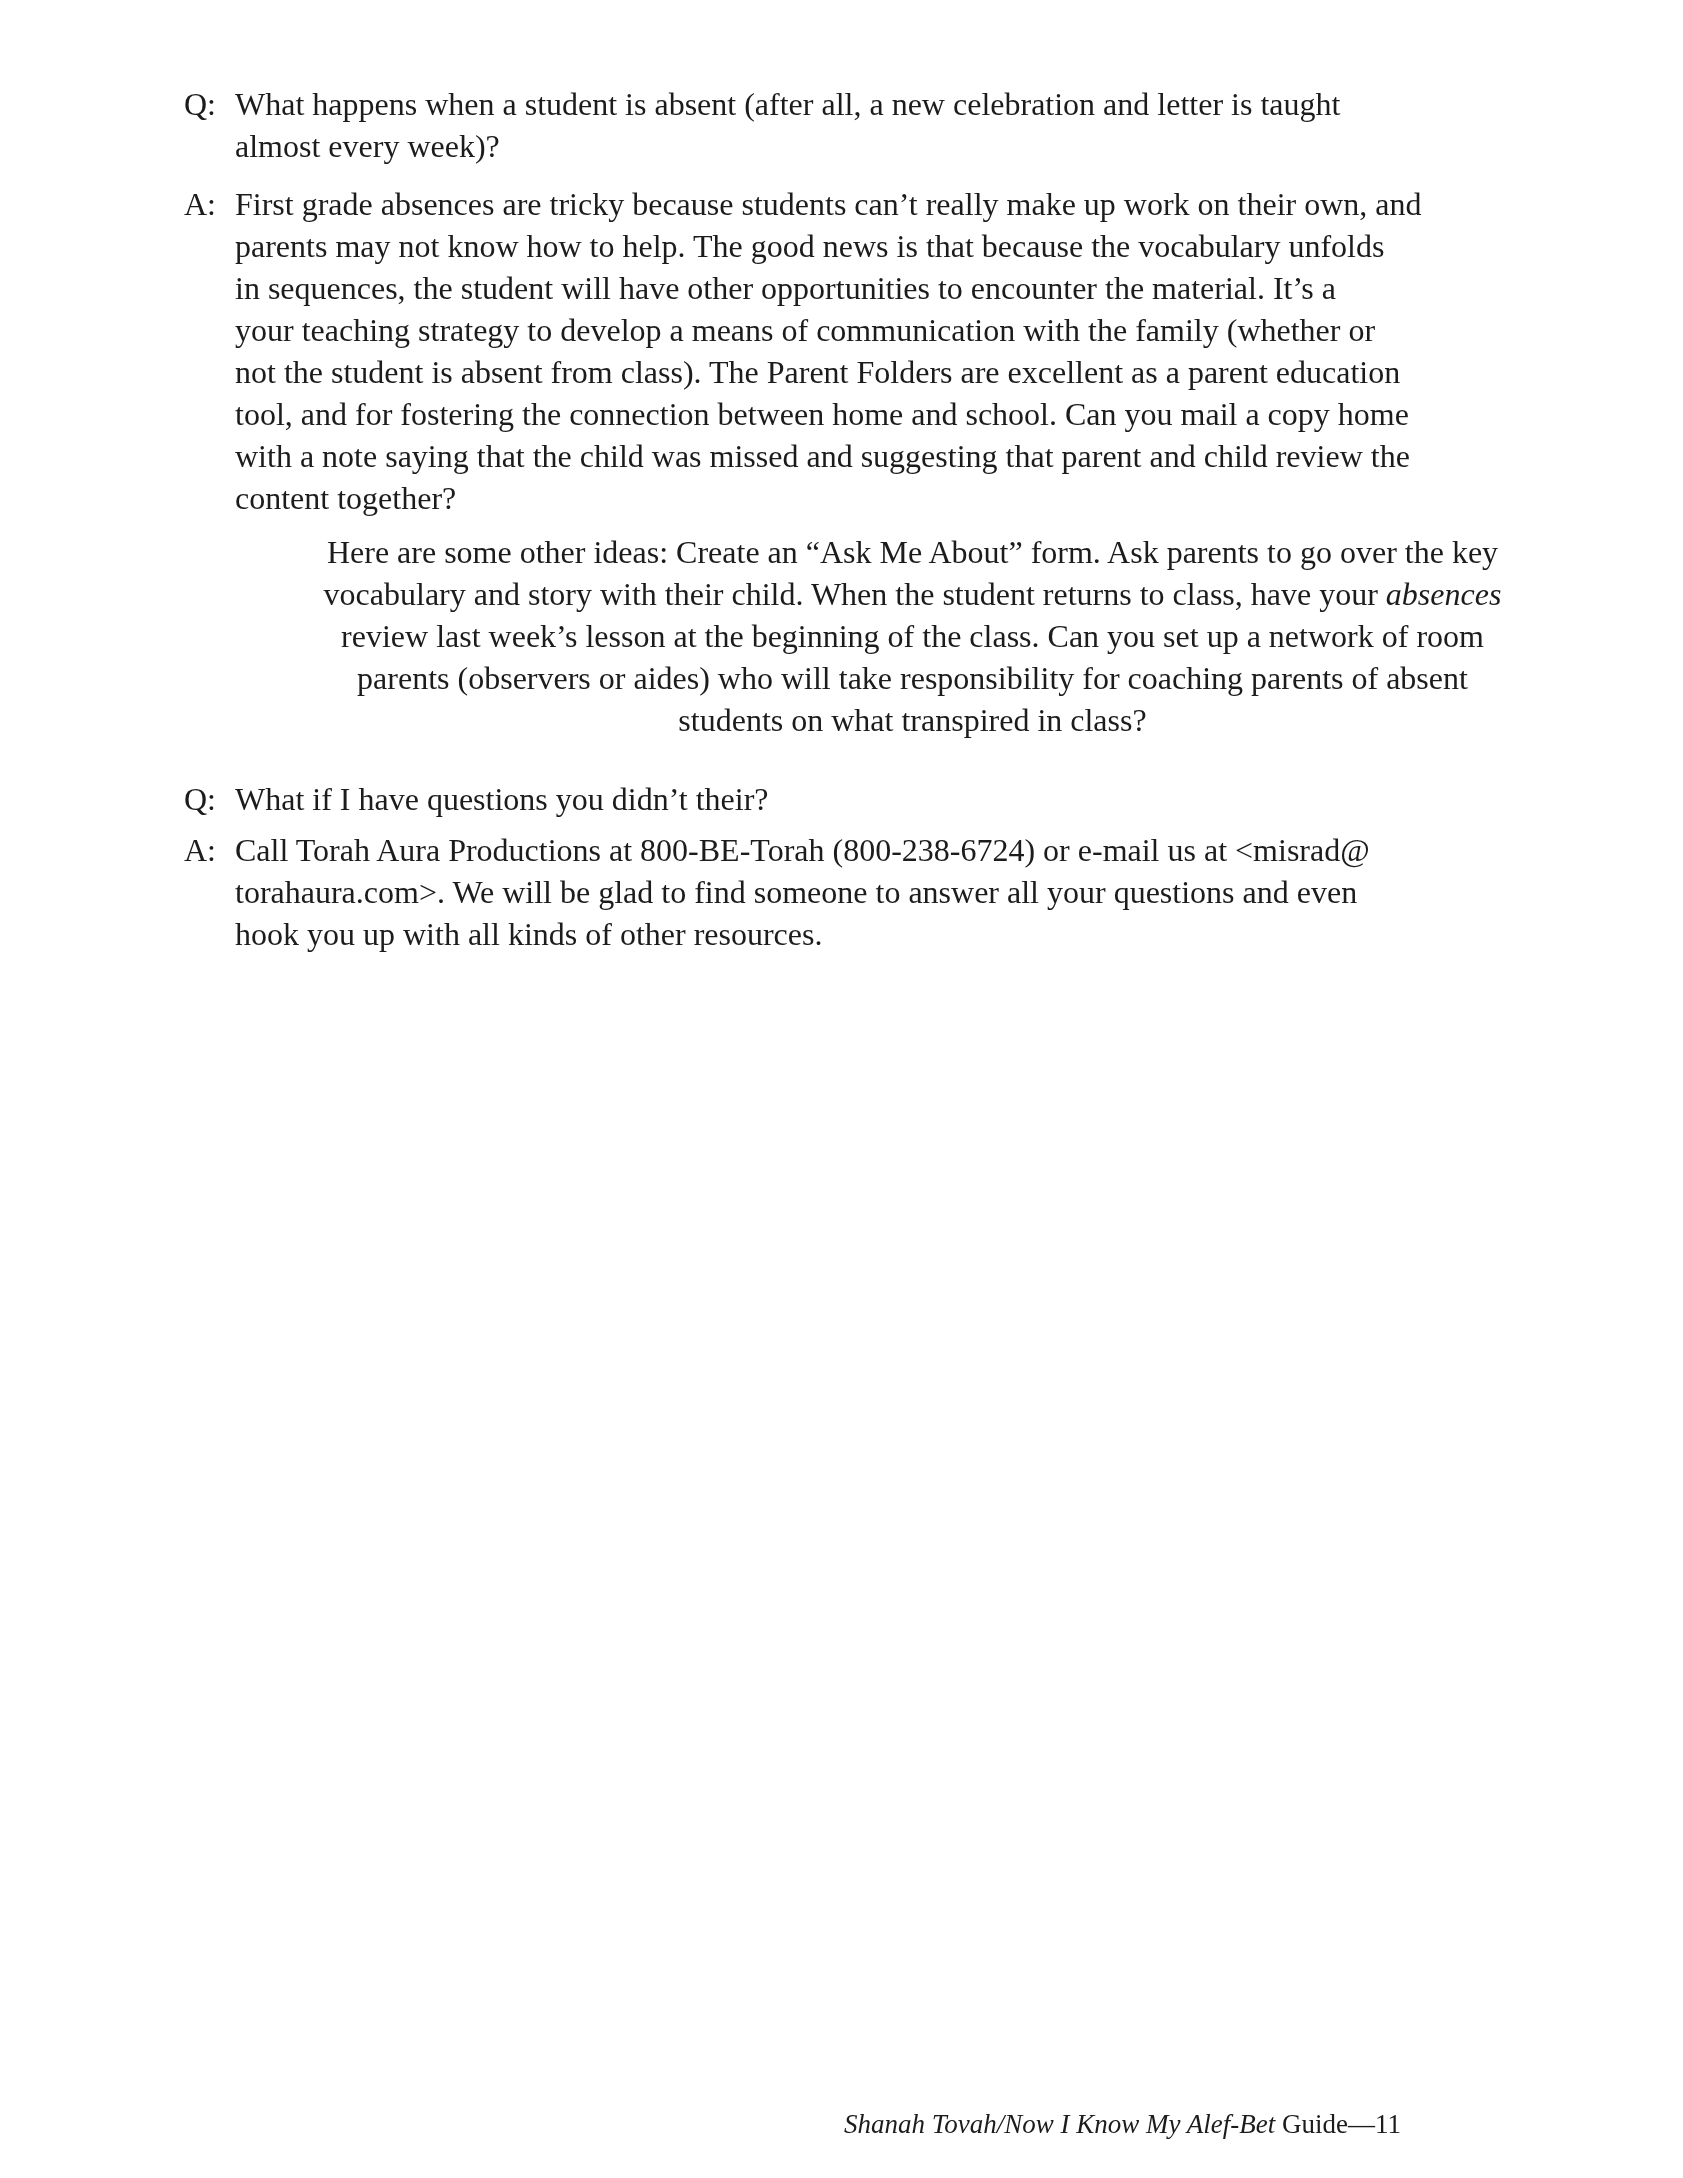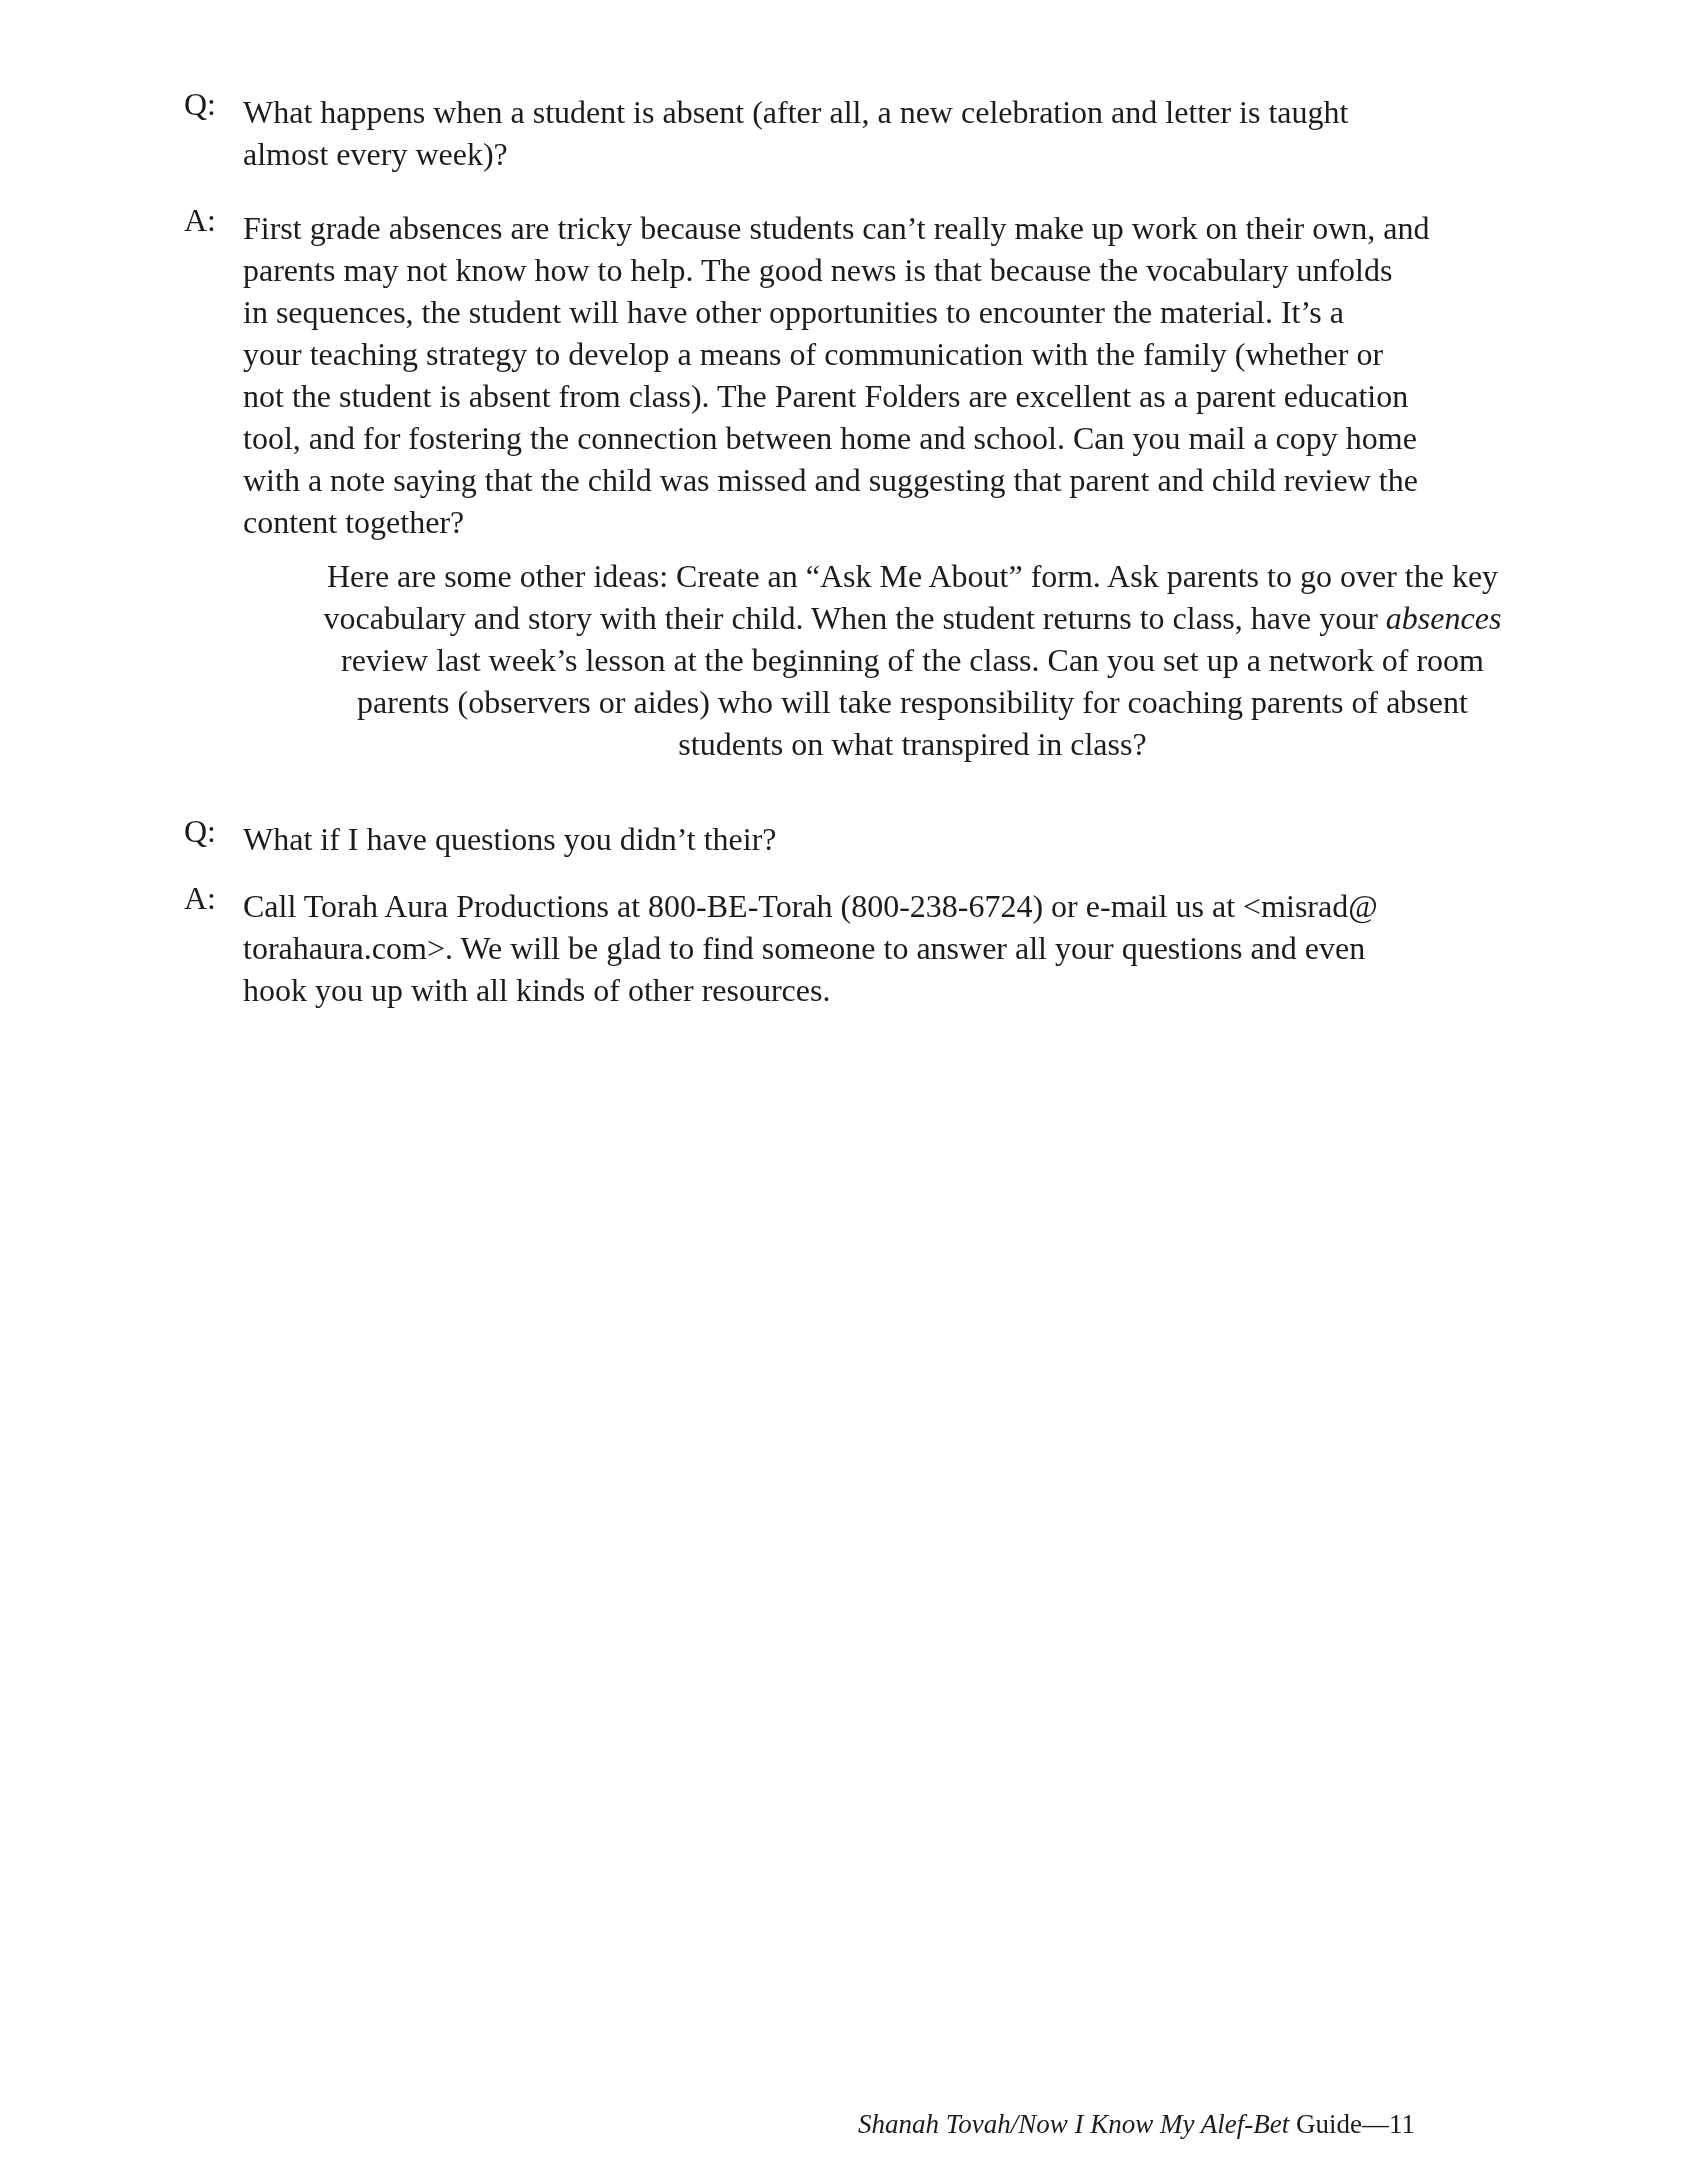--- a/index.html
+++ b/index.html
@@ -25,42 +25,42 @@
   .qa-item {
     display: grid;
     grid-template-columns: 51px 1fr;
     align-items: start;
   }
   .qa-label {
     font-size: 32px;
     line-height: 42px;
   }
   .qa-text {
-    margin: 8px;
+    margin: 0;
     font-size: 32px;
     line-height: 42px;
     white-space: pre-line;
   }
   .qa-text em {
     font-style: italic;
   }
   .answer-1 { margin-top: 16px; }
   .para-2   { margin-top: 12px; text-align: center; }
   .question-2 { margin-top: 37px; }
   .answer-2   { margin-top: 9px; }
   .bottom-line {
     margin: 9px 0 0 0;
     font-size: 32px;
     line-height: 42px;
     white-space: pre-line;
   }
   .page-footer {
     position: absolute;
     top: 2073px;
-    right: 268px;
+    right: 282px;
     font-size: 27px;
     line-height: 34px;
     white-space: pre;
     color: #1c1c1c;
   }
   .footer-italic { font-style: italic; }
   .footer-regular { font-style: normal; }
 </style>
 </head>
 <body>

